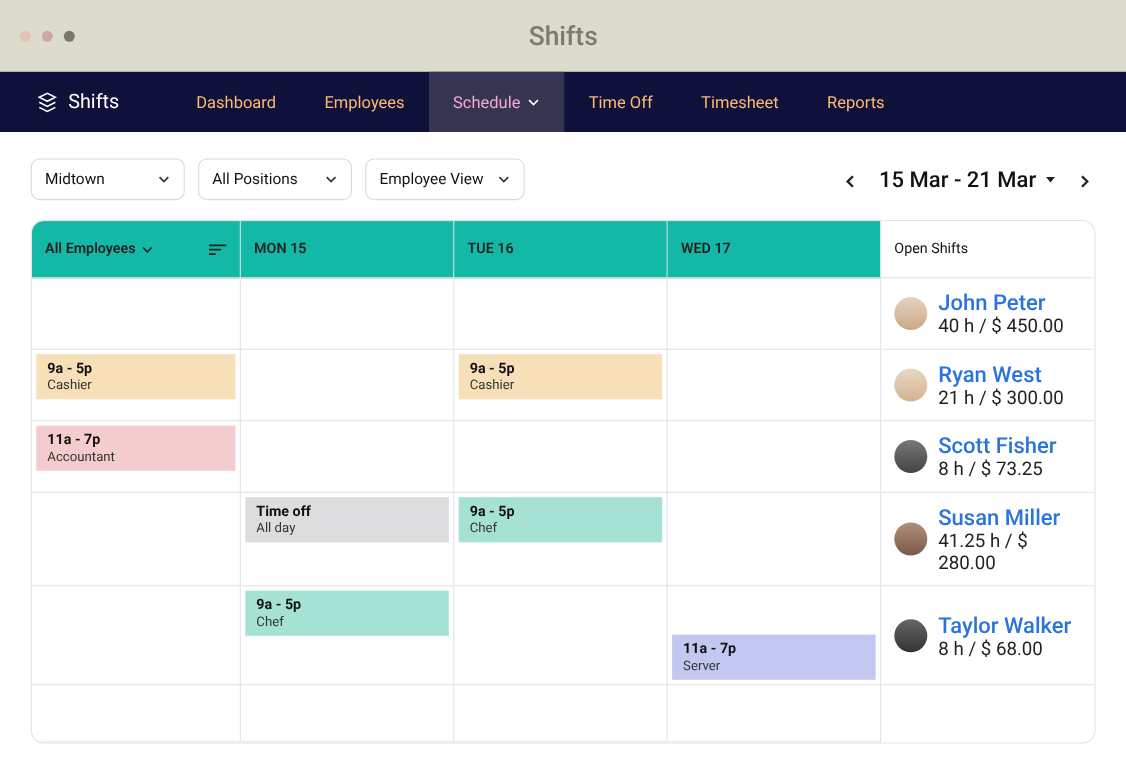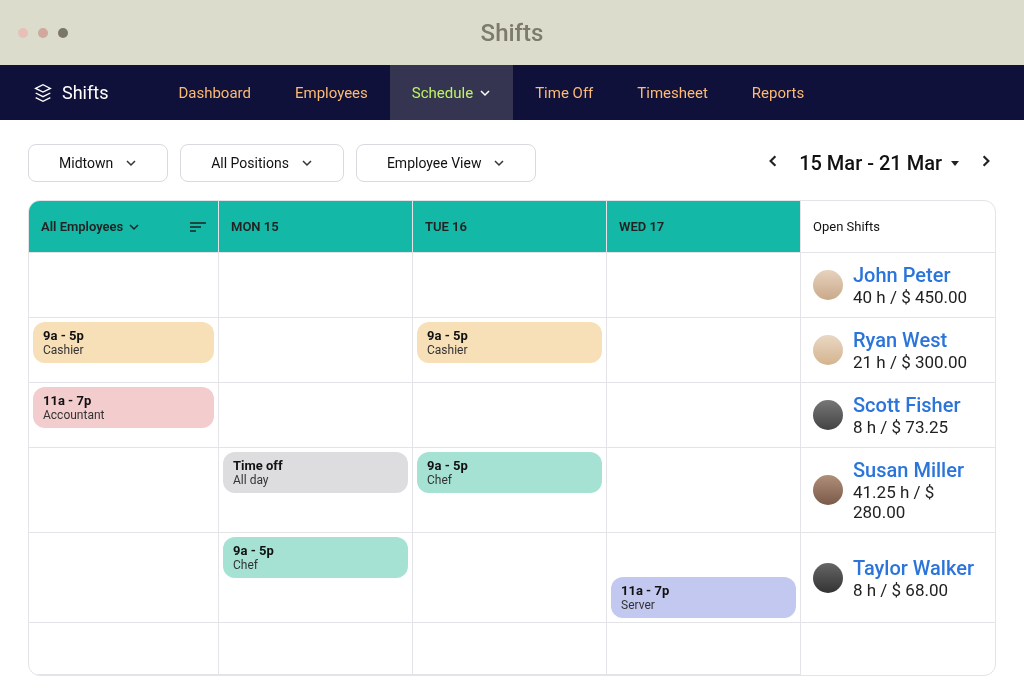--- a/index.html
+++ b/index.html
@@ -12,45 +12,45 @@
   .tl-yellow { background: #d0a89e; }
   .tl-green { background: #7a7766; }
   .titlebar-title { font-size: 24px; color: #7c7b6d; font-weight: 500; }
 
   .navbar { height: 55px; background: #10113a; display: flex; align-items: center; padding: 0 32px; gap: 8px; }
   .brand { display: flex; align-items: center; gap: 8px; color: #fff; margin-right: 40px; }
   .brand svg { width: 22px; height: 22px; }
   .brand-label { font-size: 18px; font-weight: 400; }
   .nav-items { display: flex; align-items: center; height: 100%; }
   .nav-item { color: #fdba74; font-size: 15px; padding: 0 22px; height: 100%; display: flex; align-items: center; cursor: pointer; gap: 6px; }
-  .nav-item.active { background: #353552; color: #bef264; }
+  .nav-item.active { background: #353552; color: #f9a8d4; }
   
   .toolbar { padding: 24px 28px 18px 28px; display: flex; align-items: center; justify-content: space-between; }
   .toolbar-left { display: flex; gap: 12px; }
-  .select-pill { border: 1px solid #d9d9df; border-radius: 8px; padding: 10px 30px; font-size: 14px; display: flex; align-items: center; justify-content: space-between; gap: 12px; cursor: pointer; background: #fff; min-width: 140px; }
+  .select-pill { border: 1px solid #d9d9df; border-radius: 8px; padding: 10px 12px; font-size: 14px; display: flex; align-items: center; justify-content: space-between; gap: 12px; cursor: pointer; background: #fff; min-width: 140px; }
   .chev { width: 12px; height: 12px; display: inline-flex; align-items: center; justify-content: center; }
-  .toolbar-right { display: flex; align-items: flex-start; gap: 16px; }
+  .toolbar-right { display: flex; align-items: flex-end; gap: 16px; }
   .date-range { font-size: 20px; font-weight: 500; display: flex; align-items: center; gap: 8px; }
   .nav-arrow { cursor: pointer; padding: 4px; color: #333; }
 
   .grid-wrap { padding: 0 28px; }
   .grid { border: 1px solid #e3e3e8; border-radius: 12px; overflow: hidden; display: grid; grid-template-columns: 190px repeat(4, 1fr); font-size: 13px; }
   .grid > div { border-right: 1px solid #e3e3e8; border-bottom: 1px solid #e3e3e8; }
   .grid > div:nth-child(5n) { border-right: none; }
   .header-cell { background: #14b8a6; padding: 14px 12px; font-weight: 600; font-size: 13px; color: #222; display: flex; align-items: center; }
   .header-cell.first { justify-content: space-between; }
   .first .left-part { display: flex; align-items: center; gap: 6px; cursor: pointer; }
   .sort-icon { display: inline-flex; align-items: center; }
   .row-label { padding: 10px 12px; display: flex; align-items: center; gap: 10px; min-height: 52px; }
   .row-label.open { font-size: 13px; }
   .avatar { width: 30px; height: 30px; border-radius: 50%; background: linear-gradient(#bbb,#888); flex-shrink: 0; }
   .emp-name { color: #2a74da; font-weight: 500; font-size: 20px; }
   .emp-meta { color: #222; font-size: 17px; }
   .cell { padding: 4px 4px 4px 0; min-height: 52px; }
-  .shift { border-radius: 12px; padding: 6px 10px; margin-left: 4px; }
+  .shift { border-radius: 0; padding: 6px 10px; margin-left: 4px; }
   .shift-time { font-weight: 700; font-size: 13px; }
   .shift-role { font-size: 12px; color: #333; }
   .c-peach { background: #f7dfb8; }
   .c-pink  { background: #f3cccd; }
   .c-grey  { background: #dddde0; }
   .c-teal  { background: #a6e2d4; }
   .c-blue  { background: #c2c8ef; }
   .susan-offset { margin-top: 40px; }
 
   svg { display: block; }

